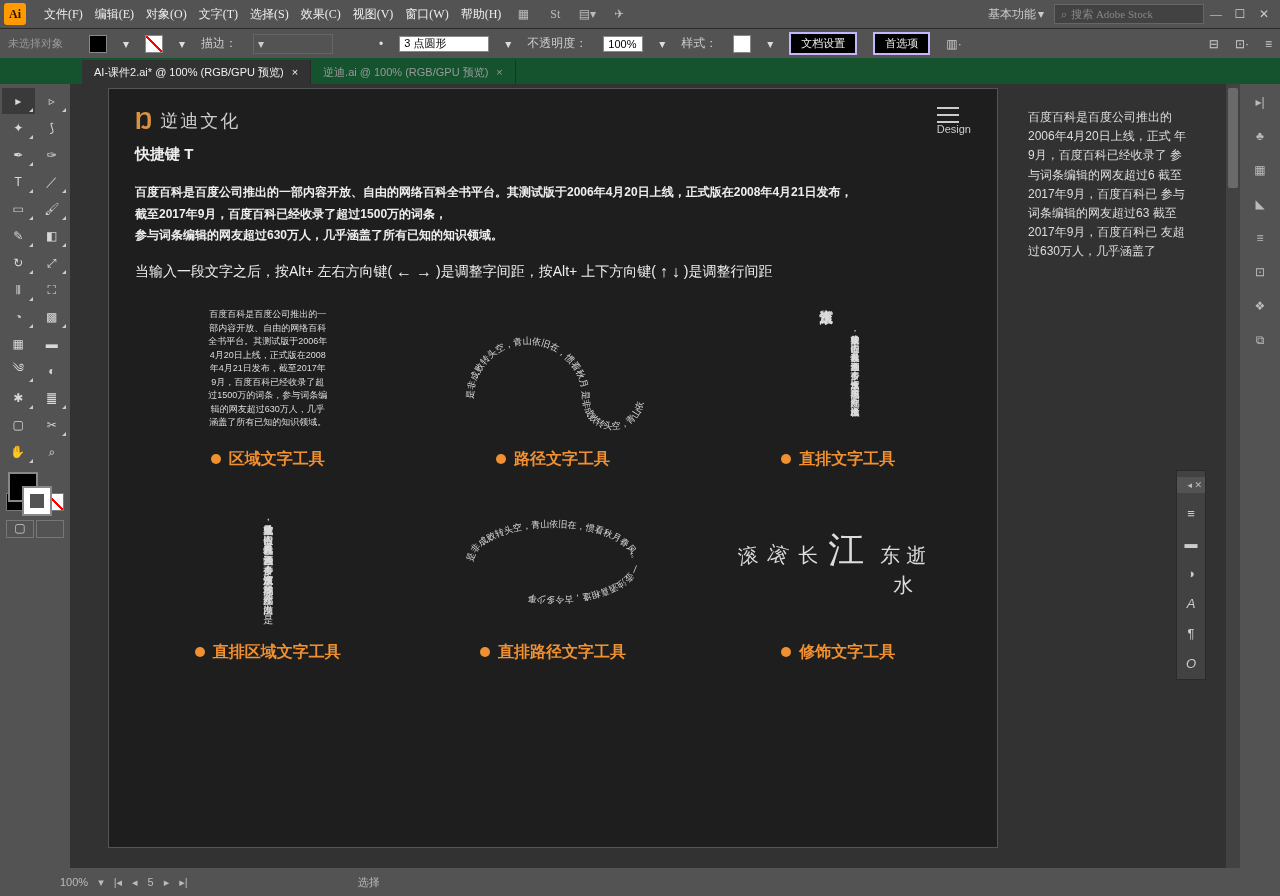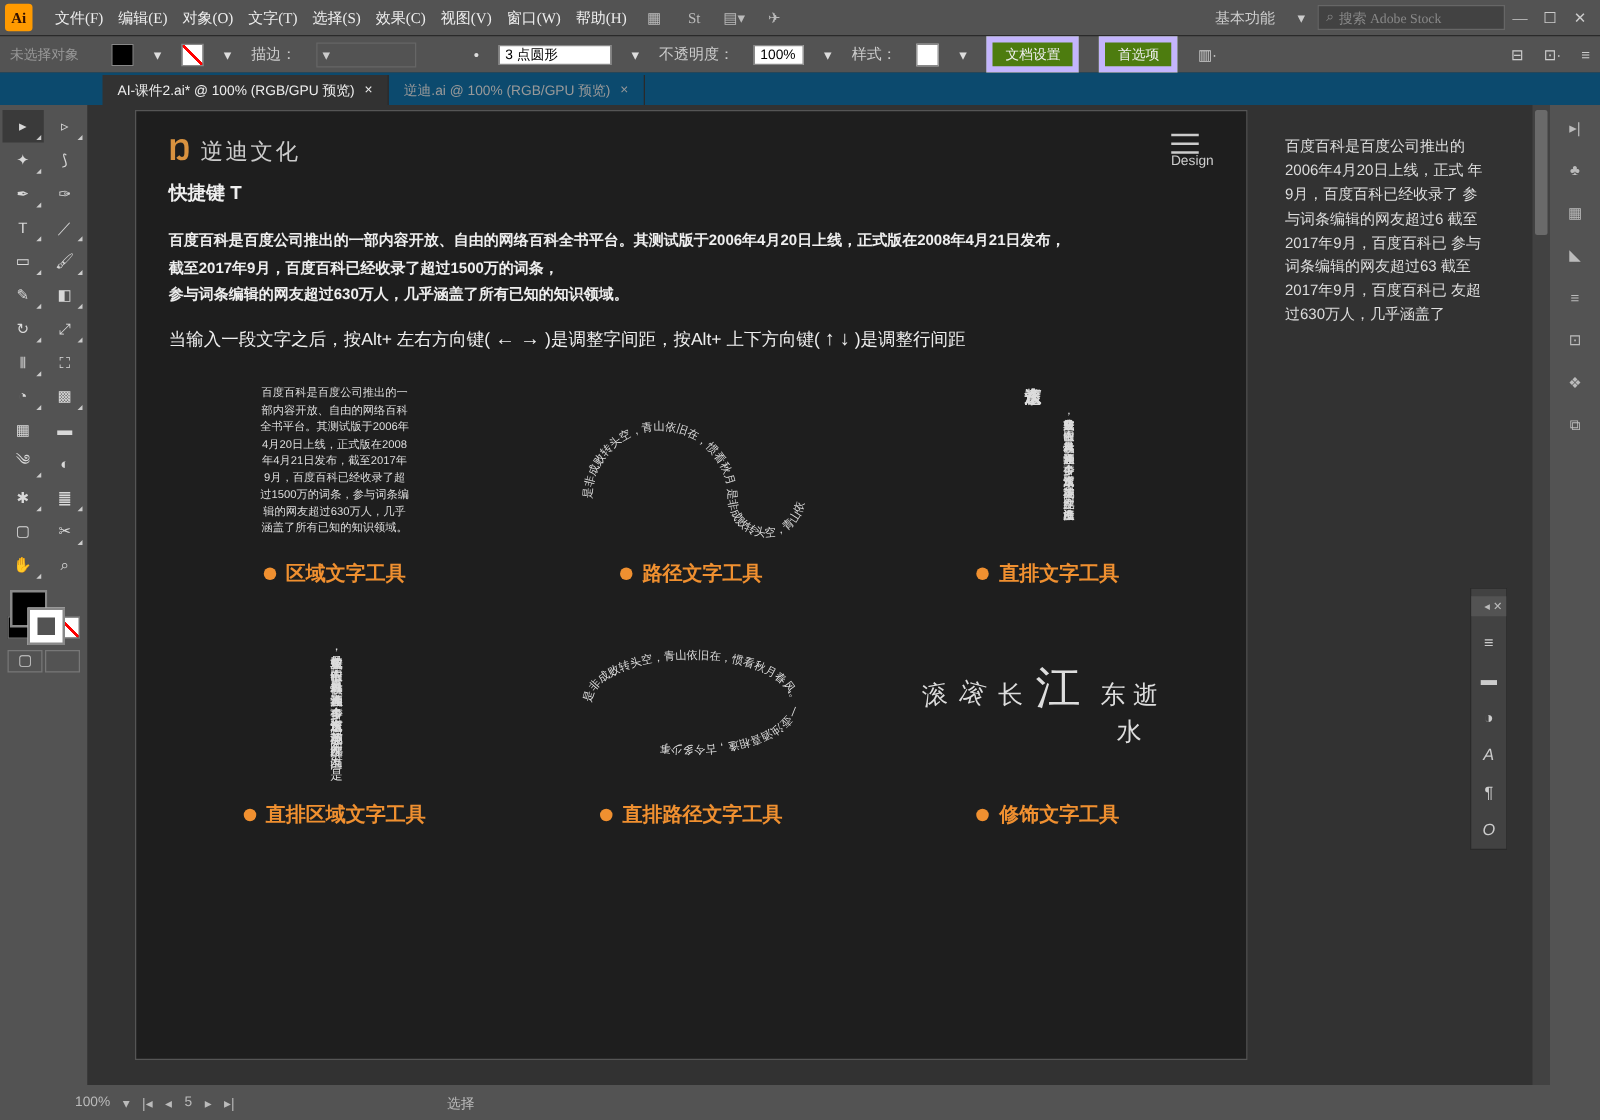--- a/index.html
+++ b/index.html
@@ -2,30 +2,30 @@
 <html><head>
 <meta charset="utf-8">
 <style>
 * { margin: 0; padding: 0; box-sizing: border-box; user-select: none; }
 body { width: 1280px; height: 896px; background: #323232; font-family: "Microsoft YaHei", sans-serif; color: #ddd; font-size: 12px; overflow: hidden; position: relative; }
 .titlebar { height: 28px; background: #535353; display: flex; align-items: center; padding: 0 4px; font-family: Liberation Serif, serif; }
 .app-icon { width: 22px; height: 22px; background: #ff9a00; color: #310; display: flex; align-items: center; justify-content: center; font-weight: bold; border-radius: 3px; margin-right: 12px; }
 .menu-item { padding: 0 6px; color: #eee; cursor: pointer; font-size: 12px; }
 .tb-icon { width: 20px; height: 20px; color: #bbb; margin: 0 6px; display: flex; align-items: center; justify-content: center; }
 .spacer { flex: 1; }
-.workspace-dd { color: #ccc; padding: 0 10px; display: flex; align-items: center; gap: 18px; }
+.workspace-dd { color: #ccc; padding: 0 10px; display: flex; align-items: center; gap: 2px; }
 .search-box { width: 150px; height: 20px; background: #424242; border: 1px solid #666; padding: 0 6px; color: #888; display: flex; align-items: center; gap: 4px; font-size: 11px; }
 .win-ctrl { width: 24px; height: 20px; display: flex; align-items: center; justify-content: center; color: #ccc; }
 .optionsbar { height: 30px; background: #535353; border-top: 1px solid #2a2a2a; display: flex; align-items: center; padding: 0 8px; gap: 16px; }
 .noselect { color: #999; font-size: 11px; margin-right: 10px; }
 .swatch { width: 18px; height: 18px; border: 1px solid #888; }
 .dd { display: flex; align-items: center; gap: 4px; color: #ccc; }
 .inp { background: #fff; color: #000; border: 1px solid #888; padding: 1px 4px; font-size: 11px; width: 40px; }
-.btn { background: #4d7c0f; border: 5px solid #c4b5fd; padding: 2px 10px; color: #eee; font-size: 11px; }
-.tabbar { height: 26px; background: #0c4a6e; display: flex; align-items: flex-end; padding-left: 82px; }
+.btn { background: #000000; border: 2px solid #c4b5fd; padding: 2px 10px; color: #eee; font-size: 11px; }
+.tabbar { height: 26px; background: #14532d; display: flex; align-items: flex-end; padding-left: 82px; }
 .tab { height: 24px; padding: 0 12px; display: flex; align-items: center; gap: 8px; font-size: 11px; color: #999; border-right: 1px solid #2a2a2a; }
 .tab.active { background: #323232; color: #eee; }
 .tab-close { cursor: pointer; }
 .main { display: flex; height: calc(896px - 28px - 30px - 26px - 28px); }
 .toolbox { width: 70px; background: #535353; display: grid; grid-template-columns: 1fr 1fr; grid-auto-rows: 26px; padding: 4px 2px; gap: 1px; }
 .tool { display: flex; align-items: center; justify-content: center; color: #d8d8d8; cursor: pointer; position: relative; }
 .tool.sel { background: #3a3a3a; }
 .tool .tri { position: absolute; bottom: 2px; right: 2px; width: 0; height: 0; border-left: 4px solid transparent; border-bottom: 4px solid #ccc; }
 .colorwell { grid-column: 1 / span 2; height: 48px; position: relative; margin-top: 4px; }
 .fillsw { position: absolute; top: 2px; left: 6px; width: 30px; height: 30px; background: #000; border: 2px solid #888; }

